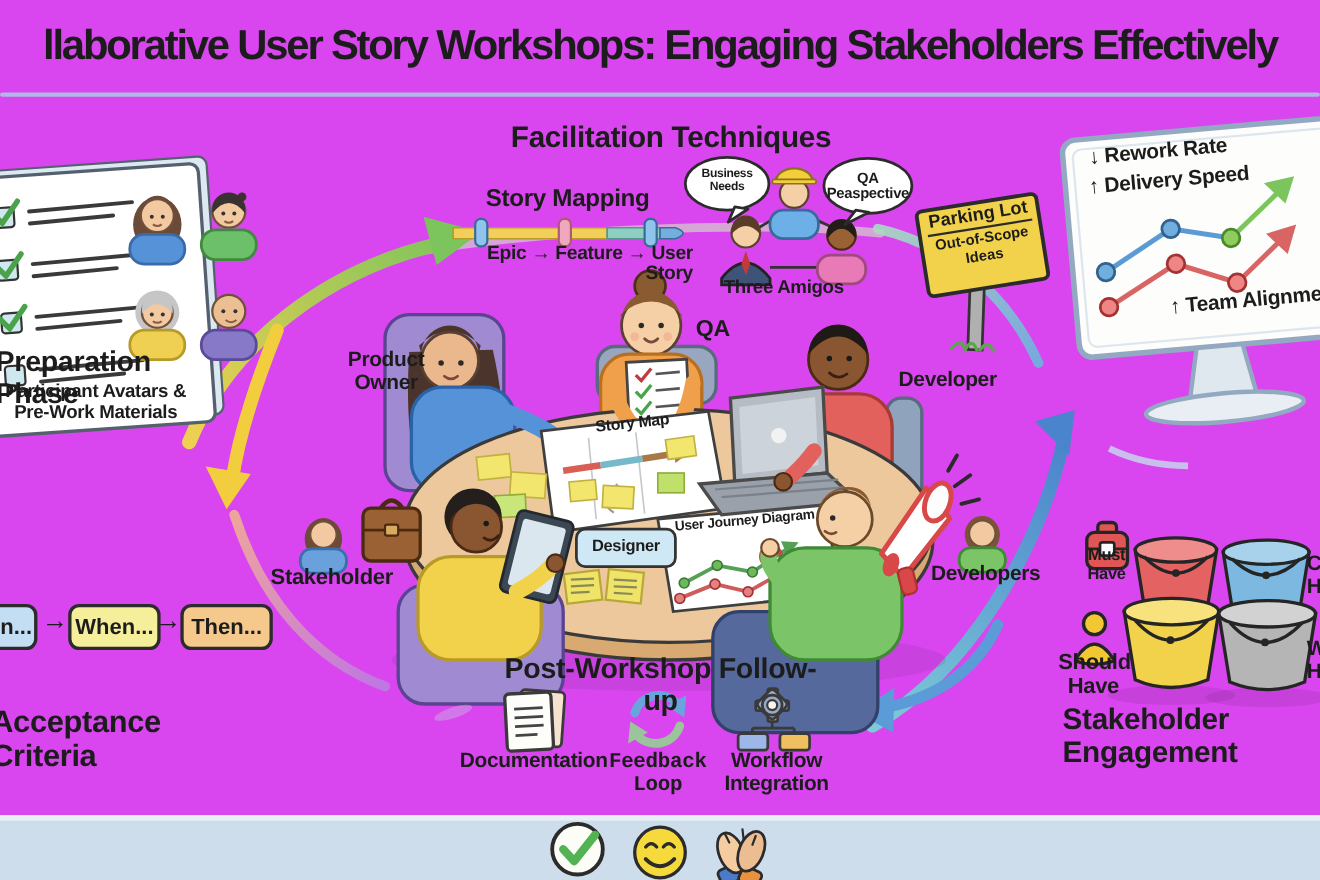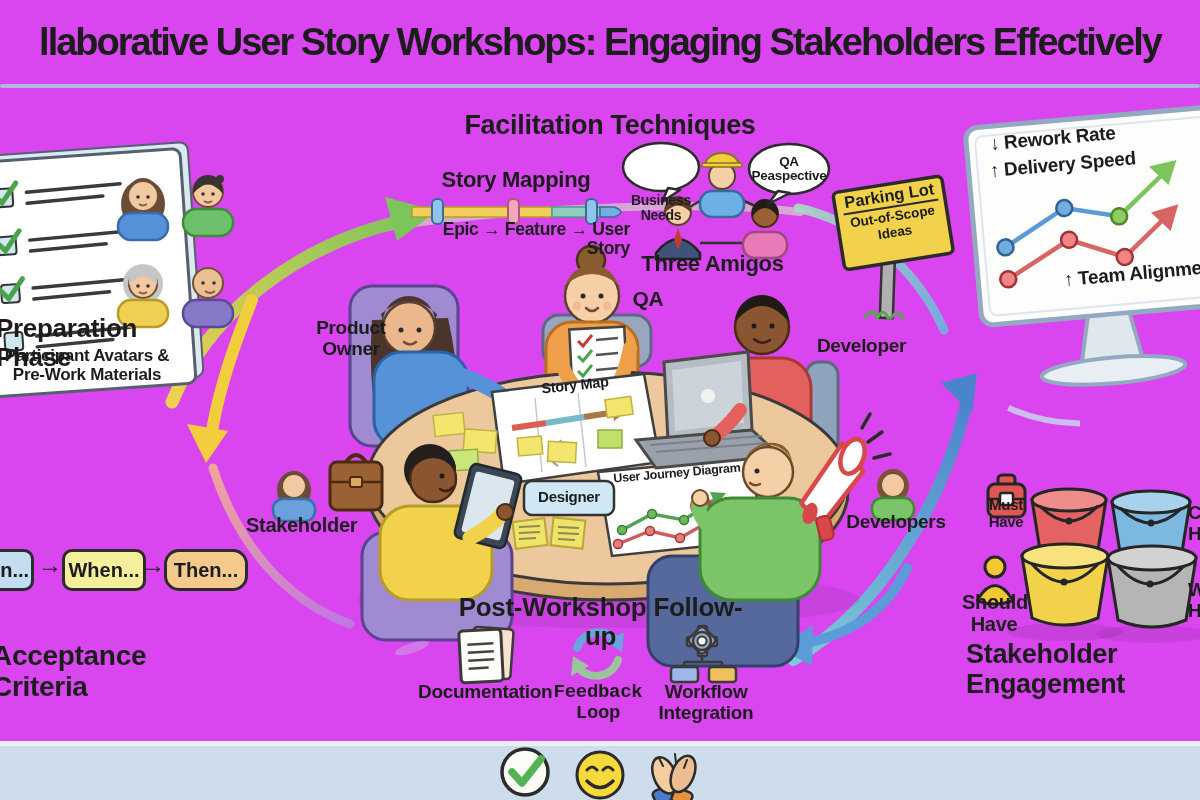--- a/index.html
+++ b/index.html
@@ -462,25 +462,25 @@
 <div class="lbl" id="title">llaborative User Story Workshops: Engaging Stakeholders Effectively</div>
 <div id="title-underline"></div>
 
 <div class="lbl left" style="left:-4px;top:314px;width:220px;font-size:26px;">Preparation Phase</div>
 <div class="lbl" style="left:-8px;top:347px;width:190px;font-size:17px;">Participant Avatars &amp;
 Pre-Work Materials</div>
 
 <div class="lbl" style="left:420px;top:111px;width:380px;font-size:27px;">Facilitation Techniques</div>
 <div class="lbl" style="left:416px;top:168px;width:200px;font-size:22px;">Story Mapping</div>
 <div class="lbl" style="left:405px;top:220px;width:225px;font-size:17.5px;text-align:right;">Epic → Feature → User Story</div>
-<div class="lbl" style="left:622px;top:153px;width:78px;font-size:14px;line-height:1.05;margin-top:40px;">Business
+<div class="lbl" style="left:622px;top:153px;width:78px;font-size:11px;line-height:1.05;">Business
 Needs</div>
 <div class="lbl" style="left:748px;top:155px;width:82px;font-size:13.5px;line-height:1.05;">QA
 Peaspective</div>
-<div class="lbl" style="left:630px;top:252px;width:165px;font-size:22px;">Three Amigos</div>
+<div class="lbl" style="left:630px;top:252px;width:165px;font-size:17px;">Three Amigos</div>
 
 <div id="parking-sign-text">
   <span class="pk1">Parking Lot</span>
   <span class="pk2">Out-of-Scope</span>
   <span class="pk2">Ideas</span>
 </div>
 
 <div class="lbl left metric" style="left:990px;top:134px;width:210px;font-size:19px;">↓ Rework Rate</div>
 <div class="lbl left metric" style="left:990px;top:161px;width:220px;font-size:19px;">↑ Delivery Speed</div>
 <div class="lbl left metric" style="left:1064px;top:270px;width:200px;font-size:19px;">↑ Team Alignment</div>
@@ -492,21 +492,21 @@
 <div class="lbl" style="left:246px;top:514px;width:110px;font-size:20px;">Stakeholder</div>
 <div class="lbl" style="left:842px;top:512px;width:108px;font-size:19px;">Developers</div>
 <div class="lbl" style="left:524px;top:489px;width:90px;font-size:15px;">Designer</div>
 <div class="lbl" style="left:520px;top:378px;width:110px;font-size:14.5px;transform:rotate(-6deg);">Story Map</div>
 <div class="lbl" style="left:606px;top:467px;width:142px;font-size:12.5px;transform:rotate(-5deg);">User Journey Diagram</div>
 
 <div class="gwt" style="left:-48px;width:76px;background:#c3def2;">Given...</div>
 <div class="gwt-arrow" style="left:38px;">→</div>
 <div class="gwt" style="left:62px;width:78px;background:#f5ee9b;">When...</div>
 <div class="gwt-arrow" style="left:141px;">→</div>
-<div class="gwt" style="left:164px;width:78px;background:#f5c98c;border-radius:15px;">Then...</div>
+<div class="gwt" style="left:164px;width:78px;background:#f5c98c;">Then...</div>
 <div class="lbl left" style="left:-8px;top:641px;width:250px;font-size:28px;">Acceptance Criteria</div>
 
 <div class="lbl" style="left:448px;top:593px;width:305px;font-size:26px;">Post-Workshop Follow-up</div>
 <div class="lbl" style="left:418px;top:682px;width:132px;font-size:19px;">Documentation</div>
 <div class="lbl" style="left:552px;top:682px;width:92px;font-size:19px;font-family:Liberation Mono, monospace;">Feedback
 Loop</div>
 <div class="lbl" style="left:656px;top:682px;width:100px;font-size:19px;">Workflow
 Integration</div>
 
 <div class="lbl" style="left:976px;top:497px;width:60px;font-size:15px;">Must

